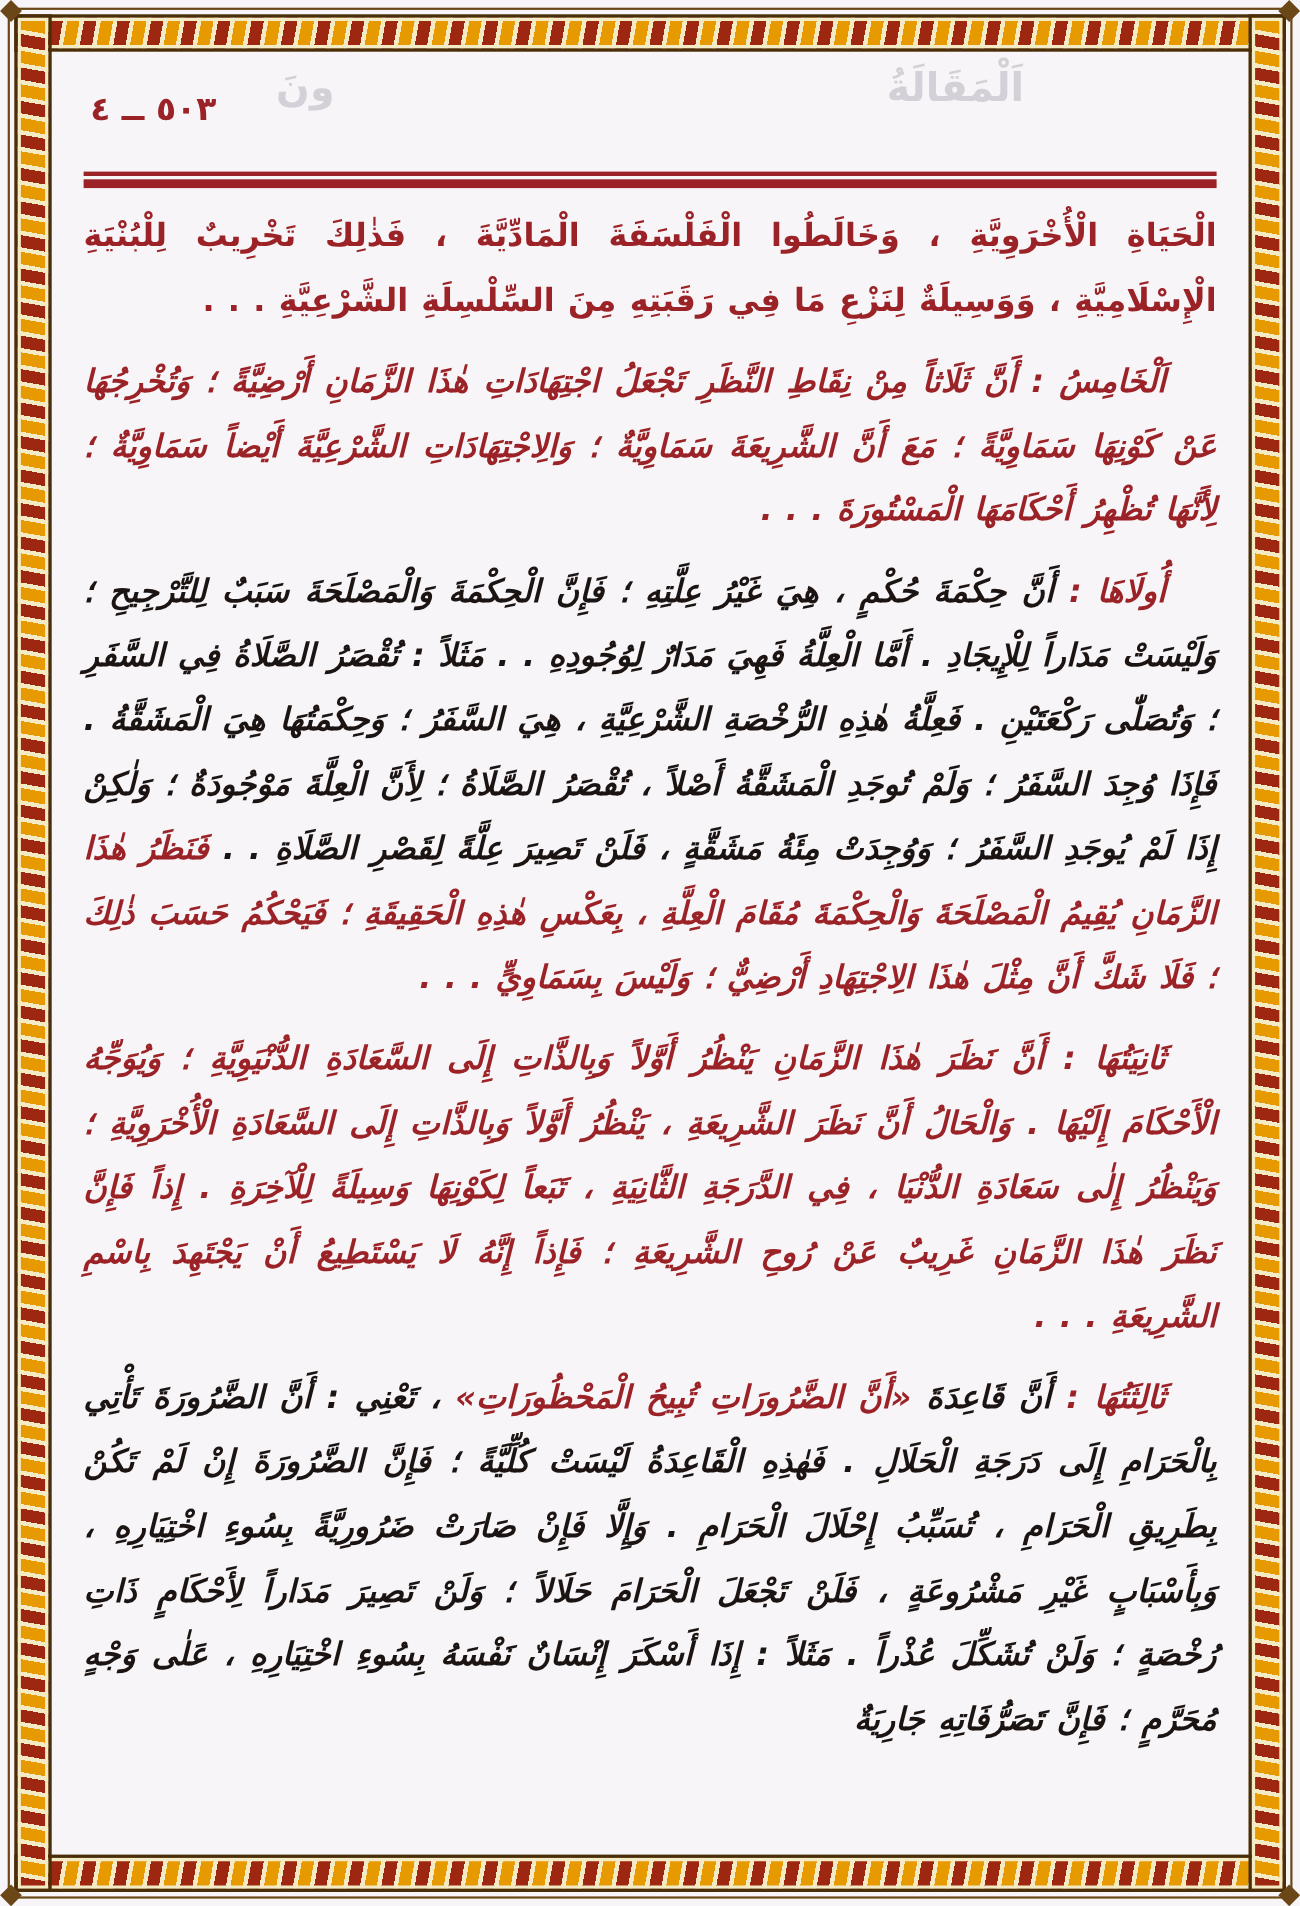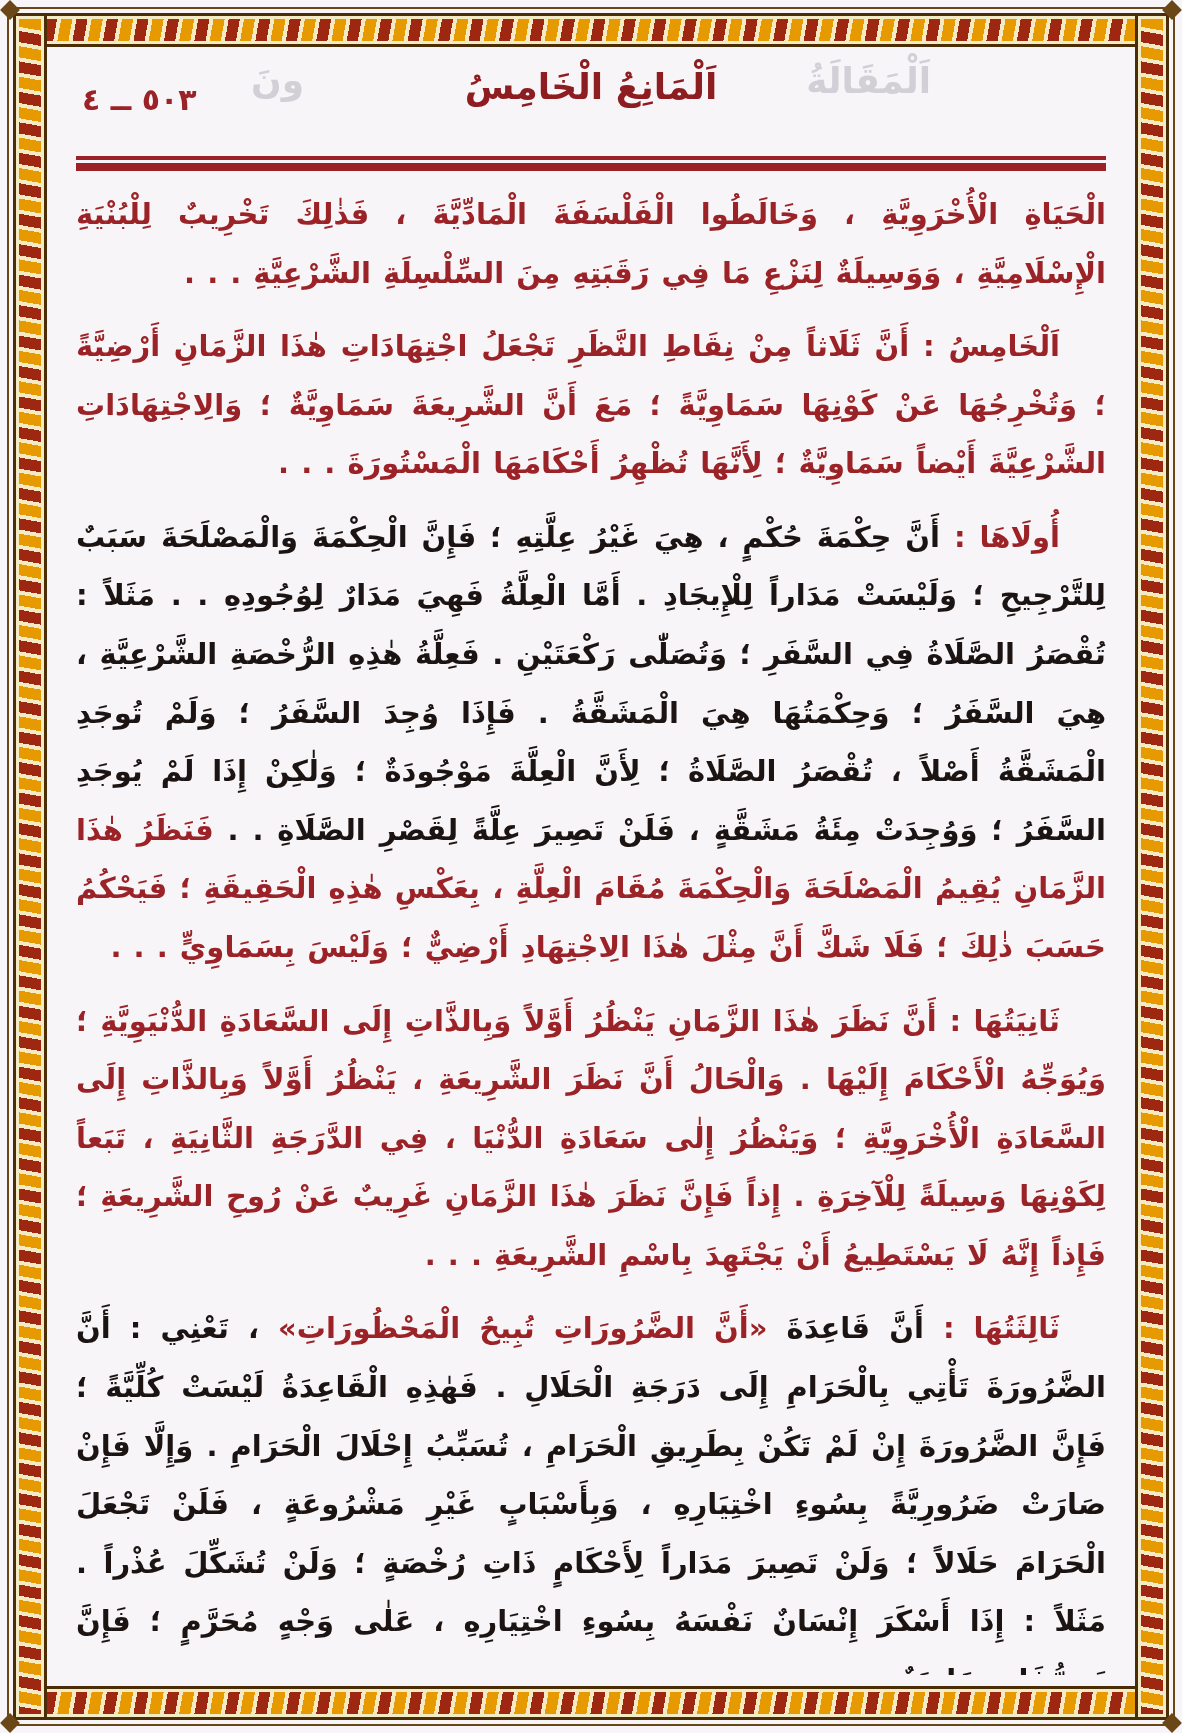--- a/index.html
+++ b/index.html
@@ -60,21 +60,21 @@
     border-bottom:8px solid var(--red);
     box-sizing:border-box;
   }
   main{margin-top:14px;}
   .para{
     margin:0 0 15px 0;
     font-size:29px;font-weight:bold;line-height:2.02;
     text-align:justify;color:var(--ink);
     word-spacing:2px;
   }
-  .para.indent{text-indent:46px;}
+  .para.indent{text-indent:46px;font-style:italic;}
   .red{color:var(--red);}
   .black{color:var(--ink);}
 </style>
 </head>
 <body>
 
 <div class="page">
 
   <div class="outer-line"></div>
   <div class="band h top"></div>
@@ -87,23 +87,20 @@
   <div class="corner br"></div>
 
   <div class="content">
 
     <header>
       <div class="page-number">٥٠٣ ــ ٤</div>
       <div class="ghost">
         <span>اَلْمَقَالَةُ</span>
         <span>ونَ</span>
       </div>
-      <div class="title-wrap">
-        <h1 class="title">اَلْمَانِعُ الْخَامِسُ</h1>
-      </div>
     </header>
 
     <div class="rule"></div>
 
     <main id="body-text">
         <p class="para"><span class="red">الْحَيَاةِ الْأُخْرَوِيَّةِ ، وَخَالَطُوا الْفَلْسَفَةَ الْمَادِّيَّةَ ، فَذٰلِكَ تَخْرِيبٌ لِلْبُنْيَةِ الْإِسْلَامِيَّةِ ، وَوَسِيلَةٌ لِنَزْعِ مَا فِي رَقَبَتِهِ مِنَ السِّلْسِلَةِ الشَّرْعِيَّةِ . . .</span></p>
         <p class="para indent"><span class="red">اَلْخَامِسُ : أَنَّ ثَلَاثاً مِنْ نِقَاطِ النَّظَرِ تَجْعَلُ اجْتِهَادَاتِ هٰذَا الزَّمَانِ أَرْضِيَّةً ؛ وَتُخْرِجُهَا عَنْ كَوْنِهَا سَمَاوِيَّةً ؛ مَعَ أَنَّ الشَّرِيعَةَ سَمَاوِيَّةٌ ؛ وَالِاجْتِهَادَاتِ الشَّرْعِيَّةَ أَيْضاً سَمَاوِيَّةٌ ؛ لِأَنَّهَا تُظْهِرُ أَحْكَامَهَا الْمَسْتُورَةَ . . .</span></p>
         <p class="para indent"><span class="red">أُولَاهَا : </span><span class="black">أَنَّ حِكْمَةَ حُكْمٍ ، هِيَ غَيْرُ عِلَّتِهِ ؛ فَإِنَّ الْحِكْمَةَ وَالْمَصْلَحَةَ سَبَبٌ لِلتَّرْجِيحِ ؛ وَلَيْسَتْ مَدَاراً لِلْإِيجَادِ . أَمَّا الْعِلَّةُ فَهِيَ مَدَارٌ لِوُجُودِهِ . . مَثَلاً : تُقْصَرُ الصَّلَاةُ فِي السَّفَرِ ؛ وَتُصَلّٰى رَكْعَتَيْنِ . فَعِلَّةُ هٰذِهِ الرُّخْصَةِ الشَّرْعِيَّةِ ، هِيَ السَّفَرُ ؛ وَحِكْمَتُهَا هِيَ الْمَشَقَّةُ . فَإِذَا وُجِدَ السَّفَرُ ؛ وَلَمْ تُوجَدِ الْمَشَقَّةُ أَصْلاً ، تُقْصَرُ الصَّلَاةُ ؛ لِأَنَّ الْعِلَّةَ مَوْجُودَةٌ ؛ وَلٰكِنْ إِذَا لَمْ يُوجَدِ السَّفَرُ ؛ وَوُجِدَتْ مِئَةُ مَشَقَّةٍ ، فَلَنْ تَصِيرَ عِلَّةً لِقَصْرِ الصَّلَاةِ . . </span><span class="red">فَنَظَرُ هٰذَا الزَّمَانِ يُقِيمُ الْمَصْلَحَةَ وَالْحِكْمَةَ مُقَامَ الْعِلَّةِ ، بِعَكْسِ هٰذِهِ الْحَقِيقَةِ ؛ فَيَحْكُمُ حَسَبَ ذٰلِكَ ؛ فَلَا شَكَّ أَنَّ مِثْلَ هٰذَا الِاجْتِهَادِ أَرْضِيٌّ ؛ وَلَيْسَ بِسَمَاوِيٍّ . . .</span></p>
         <p class="para indent"><span class="red">ثَانِيَتُهَا : أَنَّ نَظَرَ هٰذَا الزَّمَانِ يَنْظُرُ أَوَّلاً وَبِالذَّاتِ إِلَى السَّعَادَةِ الدُّنْيَوِيَّةِ ؛ وَيُوَجِّهُ الْأَحْكَامَ إِلَيْهَا . وَالْحَالُ أَنَّ نَظَرَ الشَّرِيعَةِ ، يَنْظُرُ أَوَّلاً وَبِالذَّاتِ إِلَى السَّعَادَةِ الْأُخْرَوِيَّةِ ؛ وَيَنْظُرُ إِلٰى سَعَادَةِ الدُّنْيَا ، فِي الدَّرَجَةِ الثَّانِيَةِ ، تَبَعاً لِكَوْنِهَا وَسِيلَةً لِلْآخِرَةِ . إِذاً فَإِنَّ نَظَرَ هٰذَا الزَّمَانِ غَرِيبٌ عَنْ رُوحِ الشَّرِيعَةِ ؛ فَإِذاً إِنَّهُ لَا يَسْتَطِيعُ أَنْ يَجْتَهِدَ بِاسْمِ الشَّرِيعَةِ . . .</span></p>
         <p class="para indent"><span class="red">ثَالِثَتُهَا : </span><span class="black">أَنَّ قَاعِدَةَ </span><span class="red">«أَنَّ الضَّرُورَاتِ تُبِيحُ الْمَحْظُورَاتِ»</span><span class="black"> ، تَعْنِي : أَنَّ الضَّرُورَةَ تَأْتِي بِالْحَرَامِ إِلَى دَرَجَةِ الْحَلَالِ . فَهٰذِهِ الْقَاعِدَةُ لَيْسَتْ كُلِّيَّةً ؛ فَإِنَّ الضَّرُورَةَ إِنْ لَمْ تَكُنْ بِطَرِيقِ الْحَرَامِ ، تُسَبِّبُ إِحْلَالَ الْحَرَامِ . وَإِلَّا فَإِنْ صَارَتْ ضَرُورِيَّةً بِسُوءِ اخْتِيَارِهِ ، وَبِأَسْبَابٍ غَيْرِ مَشْرُوعَةٍ ، فَلَنْ تَجْعَلَ الْحَرَامَ حَلَالاً ؛ وَلَنْ تَصِيرَ مَدَاراً لِأَحْكَامٍ ذَاتِ رُخْصَةٍ ؛ وَلَنْ تُشَكِّلَ عُذْراً . مَثَلاً : إِذَا أَسْكَرَ إِنْسَانٌ نَفْسَهُ بِسُوءِ اخْتِيَارِهِ ، عَلٰى وَجْهٍ مُحَرَّمٍ ؛ فَإِنَّ تَصَرُّفَاتِهِ جَارِيَةٌ</span></p>

